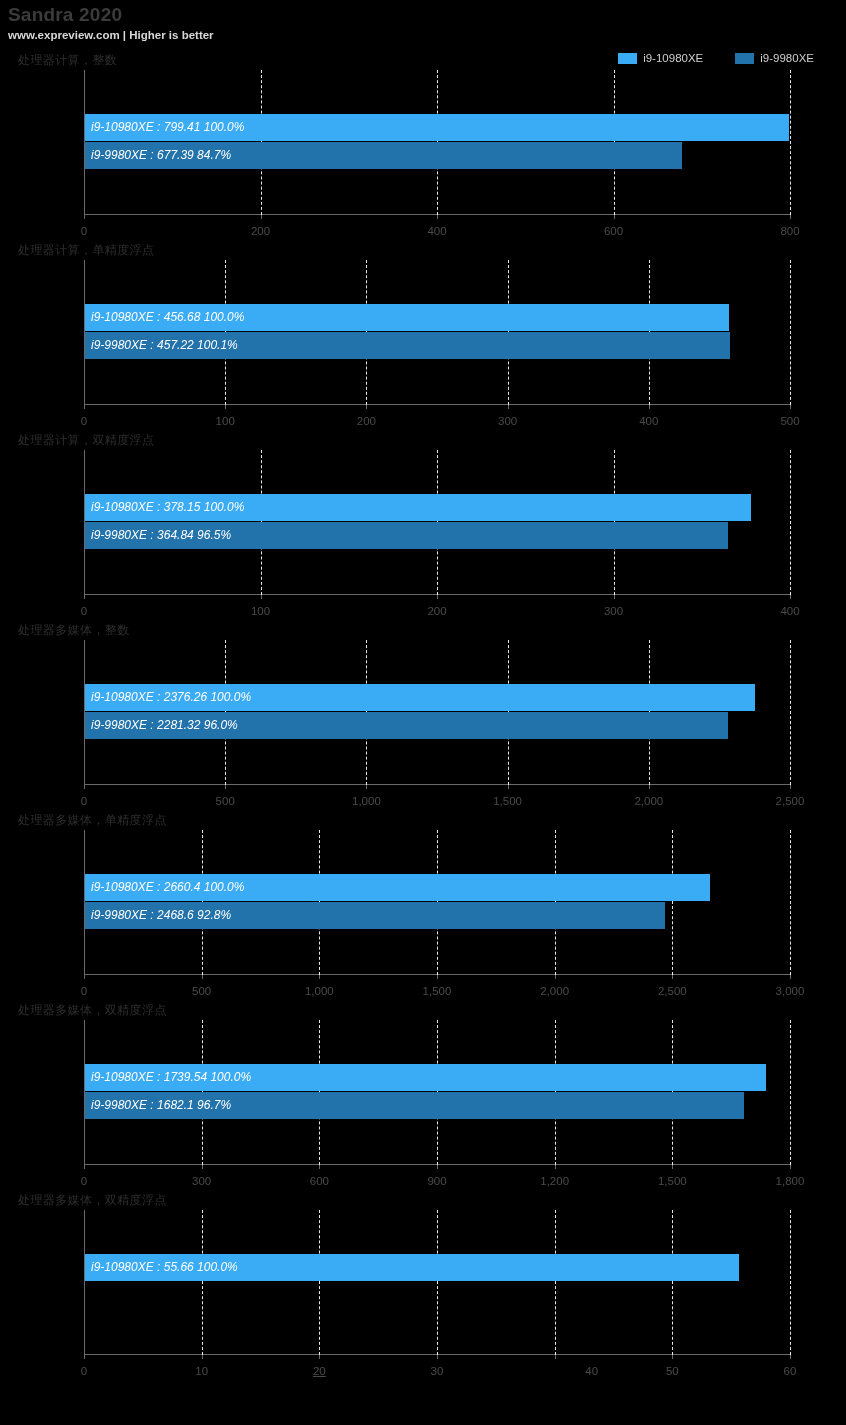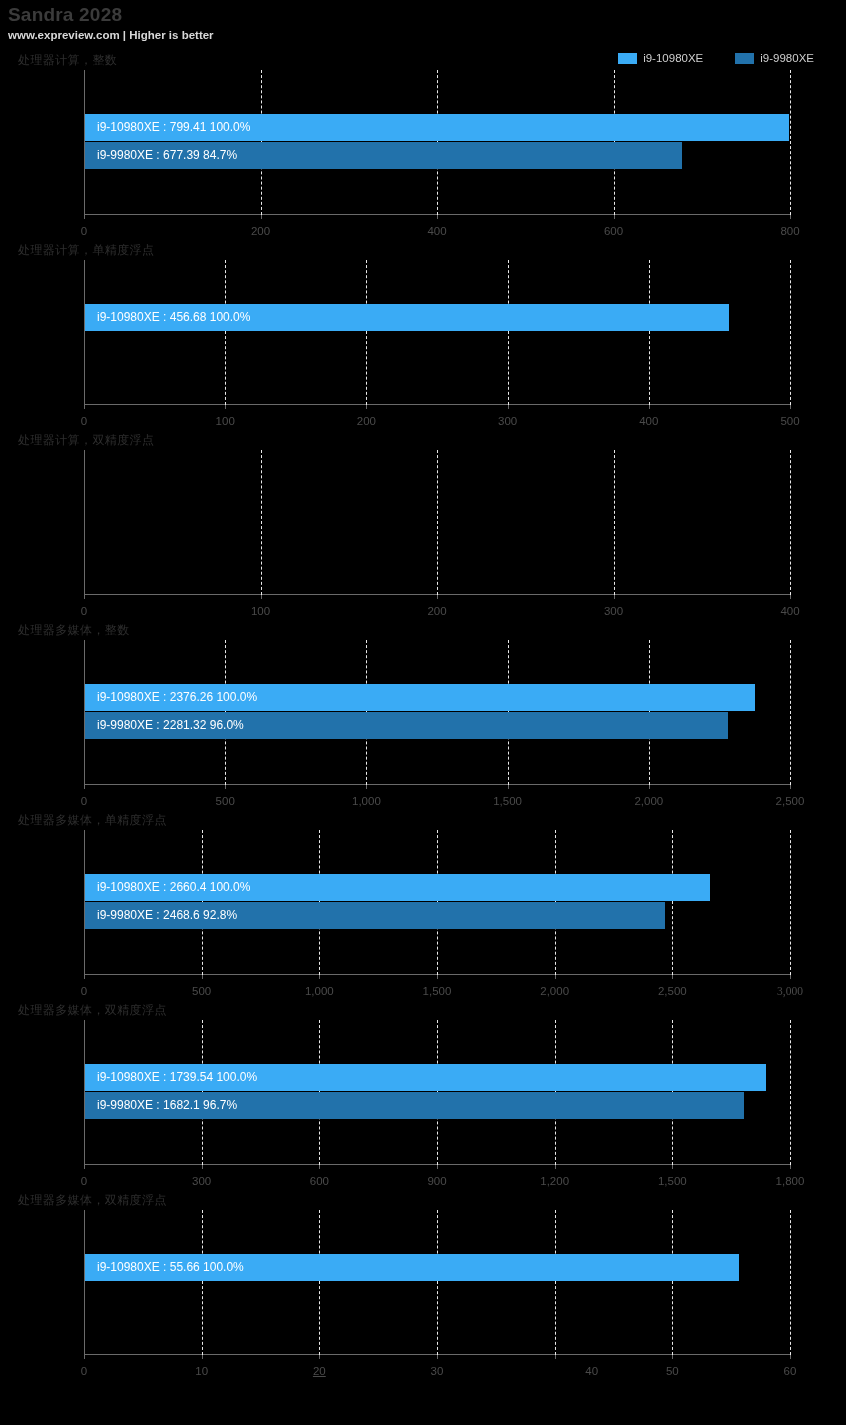--- a/index.html
+++ b/index.html
@@ -148,29 +148,30 @@
     display: flex;
     align-items: center;
     box-sizing: border-box;
   }
   .bar-a { background: #3aabf5; }
   .bar-b { background: #2272ab; }
   .bar-label {
     font-size: 12px;
     color: #ffffff;
     white-space: nowrap;
-    padding-left: 12px;
+    padding-left: 6px;
     line-height: 27px;
+    font-style: italic;
   }
 </style>
 </head>
 <body>
 
 <div class="page-header">
-  <div class="app-title">Sandra 2028</div>
+  <div class="app-title">Sandra 2020</div>
   <div class="site-line">www.expreview.com | Higher is better</div>
 </div>
 
 <div class="legend" id="legend-root">
     <div class="legend-item">
       <span class="legend-swatch" style="background: rgb(58, 171, 245);"></span>
       <span class="legend-label">i9-10980XE</span>
     </div>
     <div class="legend-item">
       <span class="legend-swatch" style="background: rgb(34, 114, 171);"></span>
@@ -233,20 +234,25 @@
         <div class="tick-label" style="left: 80%;">400</div>
         <div class="gridline" style="left: 100%;"></div>
         <div class="tick-mark" style="left: 100%;"></div>
         <div class="tick-label" style="left: 100%;">500</div>
         <div class="bars">
           <div class="bar-row">
             <div class="bar bar-a" style="width: 91.336%;">
               <span class="bar-label">i9-10980XE : 456.68  100.0%</span>
             </div>
           </div>
+          <div class="bar-row">
+            <div class="bar bar-b" style="width: 91.444%;">
+              <span class="bar-label">i9-9980XE : 457.22  100.1%</span>
+            </div>
+          </div>
         </div>
       </div>
     </div>
     <div class="chart">
       <div class="chart-title">处理器计算，双精度浮点</div>
       <div class="plot">
         <div class="axis-line-y"></div>
         <div class="axis-line-x"></div>
         <div class="tick-mark" style="left: 0%;"></div>
         <div class="tick-label" style="left: 0%;">0</div>
@@ -255,20 +261,32 @@
         <div class="tick-label" style="left: 25%;">100</div>
         <div class="gridline" style="left: 50%;"></div>
         <div class="tick-mark" style="left: 50%;"></div>
         <div class="tick-label" style="left: 50%;">200</div>
         <div class="gridline" style="left: 75%;"></div>
         <div class="tick-mark" style="left: 75%;"></div>
         <div class="tick-label" style="left: 75%;">300</div>
         <div class="gridline" style="left: 100%;"></div>
         <div class="tick-mark" style="left: 100%;"></div>
         <div class="tick-label" style="left: 100%;">400</div>
+        <div class="bars">
+          <div class="bar-row">
+            <div class="bar bar-a" style="width: 94.5375%;">
+              <span class="bar-label">i9-10980XE : 378.15  100.0%</span>
+            </div>
+          </div>
+          <div class="bar-row">
+            <div class="bar bar-b" style="width: 91.21%;">
+              <span class="bar-label">i9-9980XE : 364.84  96.5%</span>
+            </div>
+          </div>
+        </div>
       </div>
     </div>
     <div class="chart">
       <div class="chart-title">处理器多媒体，整数</div>
       <div class="plot">
         <div class="axis-line-y"></div>
         <div class="axis-line-x"></div>
         <div class="tick-mark" style="left: 0%;"></div>
         <div class="tick-label" style="left: 0%;">0</div>
         <div class="gridline" style="left: 20%;"></div>
@@ -317,21 +335,21 @@
         <div class="tick-mark" style="left: 50%;"></div>
         <div class="tick-label" style="left: 50%;">1,500</div>
         <div class="gridline" style="left: 66.6667%;"></div>
         <div class="tick-mark" style="left: 66.6667%;"></div>
         <div class="tick-label" style="left: 66.6667%;">2,000</div>
         <div class="gridline" style="left: 83.3333%;"></div>
         <div class="tick-mark" style="left: 83.3333%;"></div>
         <div class="tick-label" style="left: 83.3333%;">2,500</div>
         <div class="gridline" style="left: 100%;"></div>
         <div class="tick-mark" style="left: 100%;"></div>
-        <div class="tick-label" style="left: 100%; font-family: Liberation Serif, serif;">3,000</div>
+        <div class="tick-label" style="left: 100%;">3,000</div>
         <div class="bars">
           <div class="bar-row">
             <div class="bar bar-a" style="width: 88.68%;">
               <span class="bar-label">i9-10980XE : 2660.4  100.0%</span>
             </div>
           </div>
           <div class="bar-row">
             <div class="bar bar-b" style="width: 82.2867%;">
               <span class="bar-label">i9-9980XE : 2468.6  92.8%</span>
             </div>

